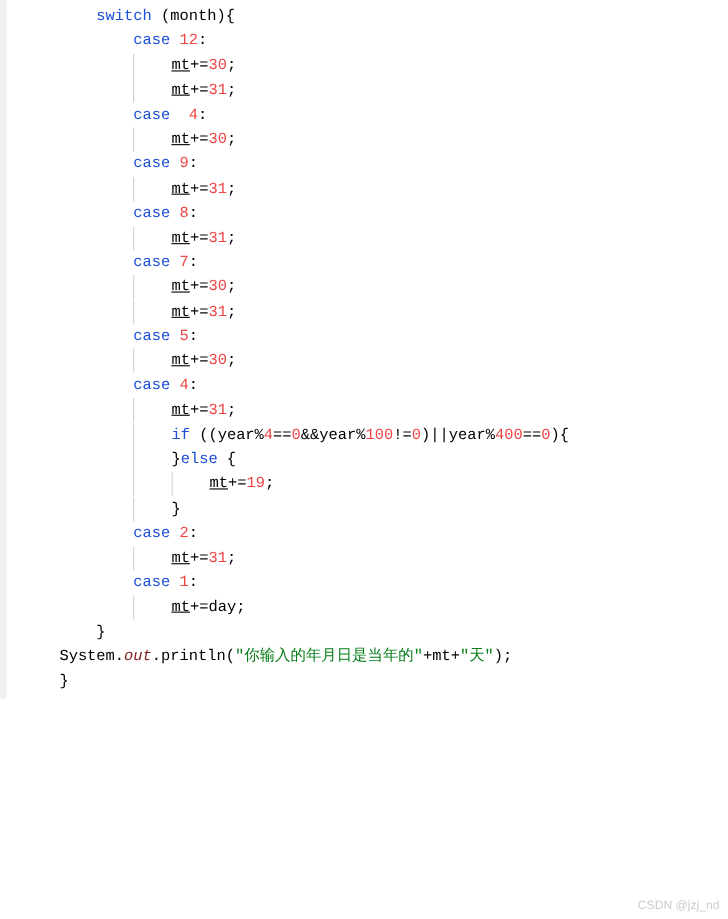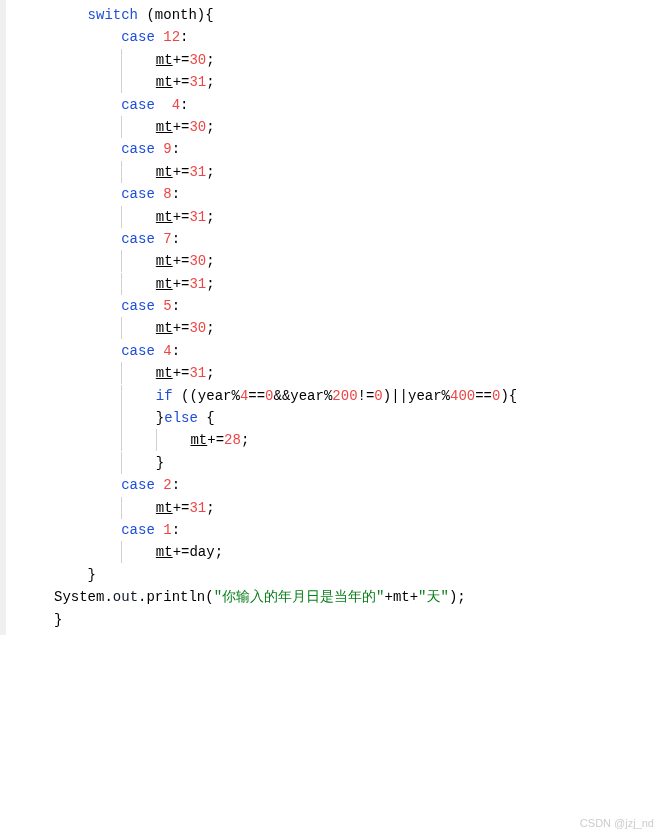--- a/index.html
+++ b/index.html
@@ -17,21 +17,21 @@
       position: relative;
       border-left: 6px solid #f0f0f0;
     }
     .line {
       white-space: pre;
       min-height: 22px;
     }
     .kw { color: #1d4ed8; }
     .num { color: #ef4444; text-align: right; }
     .str { color: #067d17; }
-    .field { color: #0f172a; }
+    .field { color: #7f1d1d; font-style: italic; }
     .underline { text-decoration: underline; text-decoration-style: solid; }
     .guide {
       display: inline-block;
       border-left: 1px solid #d0d0d0;
       height: 22px;
       vertical-align: top;
       position: relative;
       width: 0;
     }
     .watermark {
@@ -75,23 +75,23 @@
 <div class="line">        <span class="guide"></span>    <span class="underline">mt</span>+=<span class="num">30</span>;</div>
 
 <div class="line">        <span class="guide"></span>    <span class="underline">mt</span>+=<span class="num">31</span>;</div>
 
 <div class="line">        <span class="kw">case</span> <span class="num">5</span>:</div>
 <div class="line">        <span class="guide"></span>    <span class="underline">mt</span>+=<span class="num">30</span>;</div>
 
 <div class="line">        <span class="kw">case</span> <span class="num">4</span>:</div>
 <div class="line">        <span class="guide"></span>    <span class="underline">mt</span>+=<span class="num">31</span>;</div>
 
-<div class="line">        <span class="guide"></span>    <span class="kw">if</span> ((<span>year</span>%<span class="num">4</span>==<span class="num">0</span>&amp;&amp;<span>year</span>%<span class="num">200</span>!=<span class="num">0</span>)||<span>year</span>%<span class="num">400</span>==<span class="num">0</span>){</div>
+<div class="line">        <span class="guide"></span>    <span class="kw">if</span> ((<span>year</span>%<span class="num">4</span>==<span class="num">0</span>&amp;&amp;<span>year</span>%<span class="num">100</span>!=<span class="num">0</span>)||<span>year</span>%<span class="num">400</span>==<span class="num">0</span>){</div>
 <div class="line">        <span class="guide"></span>    }<span class="kw">else</span> {</div>
-<div class="line">        <span class="guide"></span>    <span class="guide"></span>    <span class="underline">mt</span>+=<span class="num">28</span>;</div>
+<div class="line">        <span class="guide"></span>    <span class="guide"></span>    <span class="underline">mt</span>+=<span class="num">19</span>;</div>
 <div class="line">        <span class="guide"></span>    }</div>
 
 <div class="line">        <span class="kw">case</span> <span class="num">2</span>:</div>
 <div class="line">        <span class="guide"></span>    <span class="underline">mt</span>+=<span class="num">31</span>;</div>
 
 <div class="line">        <span class="kw">case</span> <span class="num">1</span>:</div>
 <div class="line">        <span class="guide"></span>    <span class="underline">mt</span>+=<span>day</span>;</div>
 
 <div class="line">    }</div>
 

